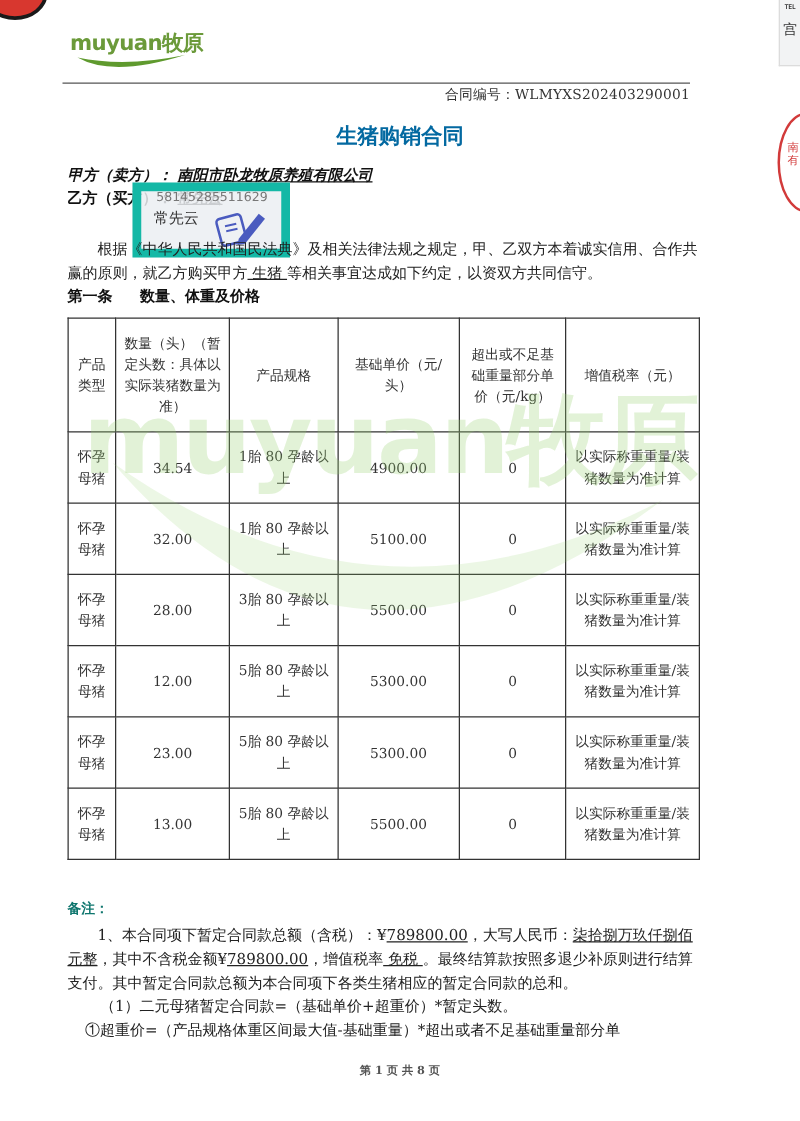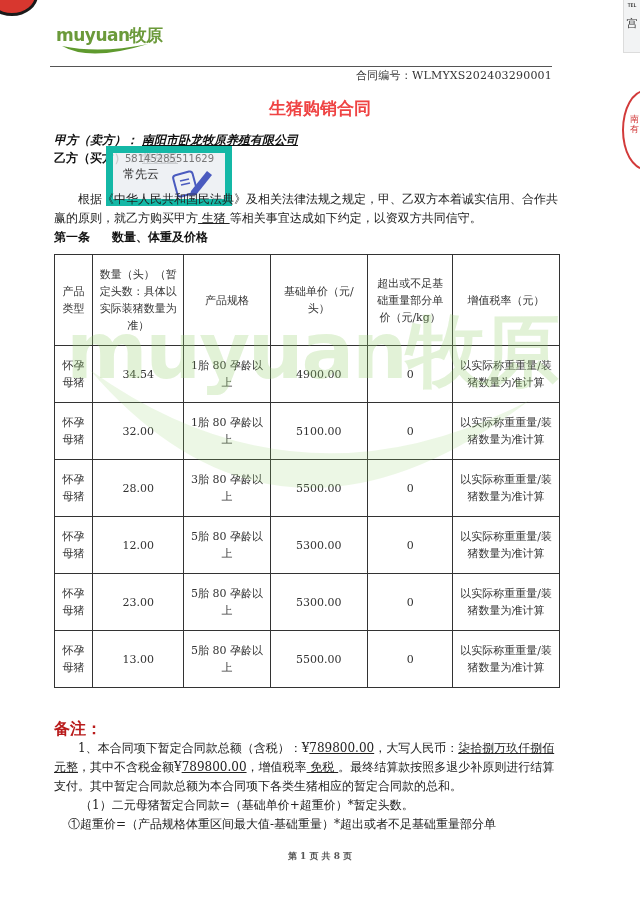--- a/index.html
+++ b/index.html
@@ -30,21 +30,21 @@
     font-family:"DejaVu Sans", sans-serif; font-weight:bold; font-size:17px;
     color:#6b9a3a; letter-spacing:-0.5px; line-height:18px;
   }
   .logo-swoosh { position:absolute; left:4px; top:16px; }
   .header-rule { position:absolute; left:50px; top:66px; width:502px; height:1px; background:#555; }
   .contract-no {
     position:absolute; right:88px; top:68px; font-size:11px; color:#333; letter-spacing:0.2px;
   }
   .doc-title {
     position:absolute; left:0; width:640px; top:97px; text-align:center;
-    font-family:"DejaVu Sans", sans-serif; font-weight:bold; font-size:17px; color:#ef4444;
+    font-family:"DejaVu Sans", sans-serif; font-weight:bold; font-size:17px; color:#0369a1;
   }
   .party { position:absolute; left:54px; font-size:12px; font-weight:bold; color:#111; }
   .party .val { text-decoration:underline; margin-left:4px; }
   .party-a { top:132px;font-style:italic; }
   .party-b { top:150px; }
   .sign-stamp {
     position:absolute; left:106px; top:146px; width:112px; height:46px;
     background:rgba(235,238,242,0.85); border:7px solid #14b8a6;
   }
   .sign-id { position:absolute; left:12px; top:0; font-family:"DejaVu Sans", sans-serif; font-size:10px; color:#777; }
@@ -68,21 +68,21 @@
     font-size:11px; color:#333; z-index:1; background:#fff;
   }
   table.price th, table.price td {
     border:1px solid #333; text-align:center; vertical-align:middle; padding:2px 4px;
     font-weight:normal; line-height:17px;
   }
   table.price thead th { height:86px; }
   table.price tbody td { height:52px; }
   .c1 { width:28px; } .c2 { width:80px; } .c3 { width:75px; } .c4 { width:86px; } .c5 { width:74px; } .c6 { width:95px; }
   .price-cell { font-weight:bold; }
-  .remarks-h { position:absolute; left:54px; top:719px; font-size:16px; font-weight:bold; color:#b91c1c; }
+  .remarks-h { position:absolute; left:54px; top:719px; font-size:11px; font-weight:bold; color:#0f766e; }
   .p2 { top:739px; text-indent:24px; }
   .p3 { top:796px; left:80px; width:480px; }
   .p4 { top:815px; left:68px; width:494px; }
   .footer { position:absolute; left:0; width:640px; top:850px; text-align:center; font-size:9px; color:#555;font-weight:bold; }
 </style>
 </head>
 <body>
 
 <div class="corner-blob"></div>
 <div class="right-tab">℡<br>宫</div>

